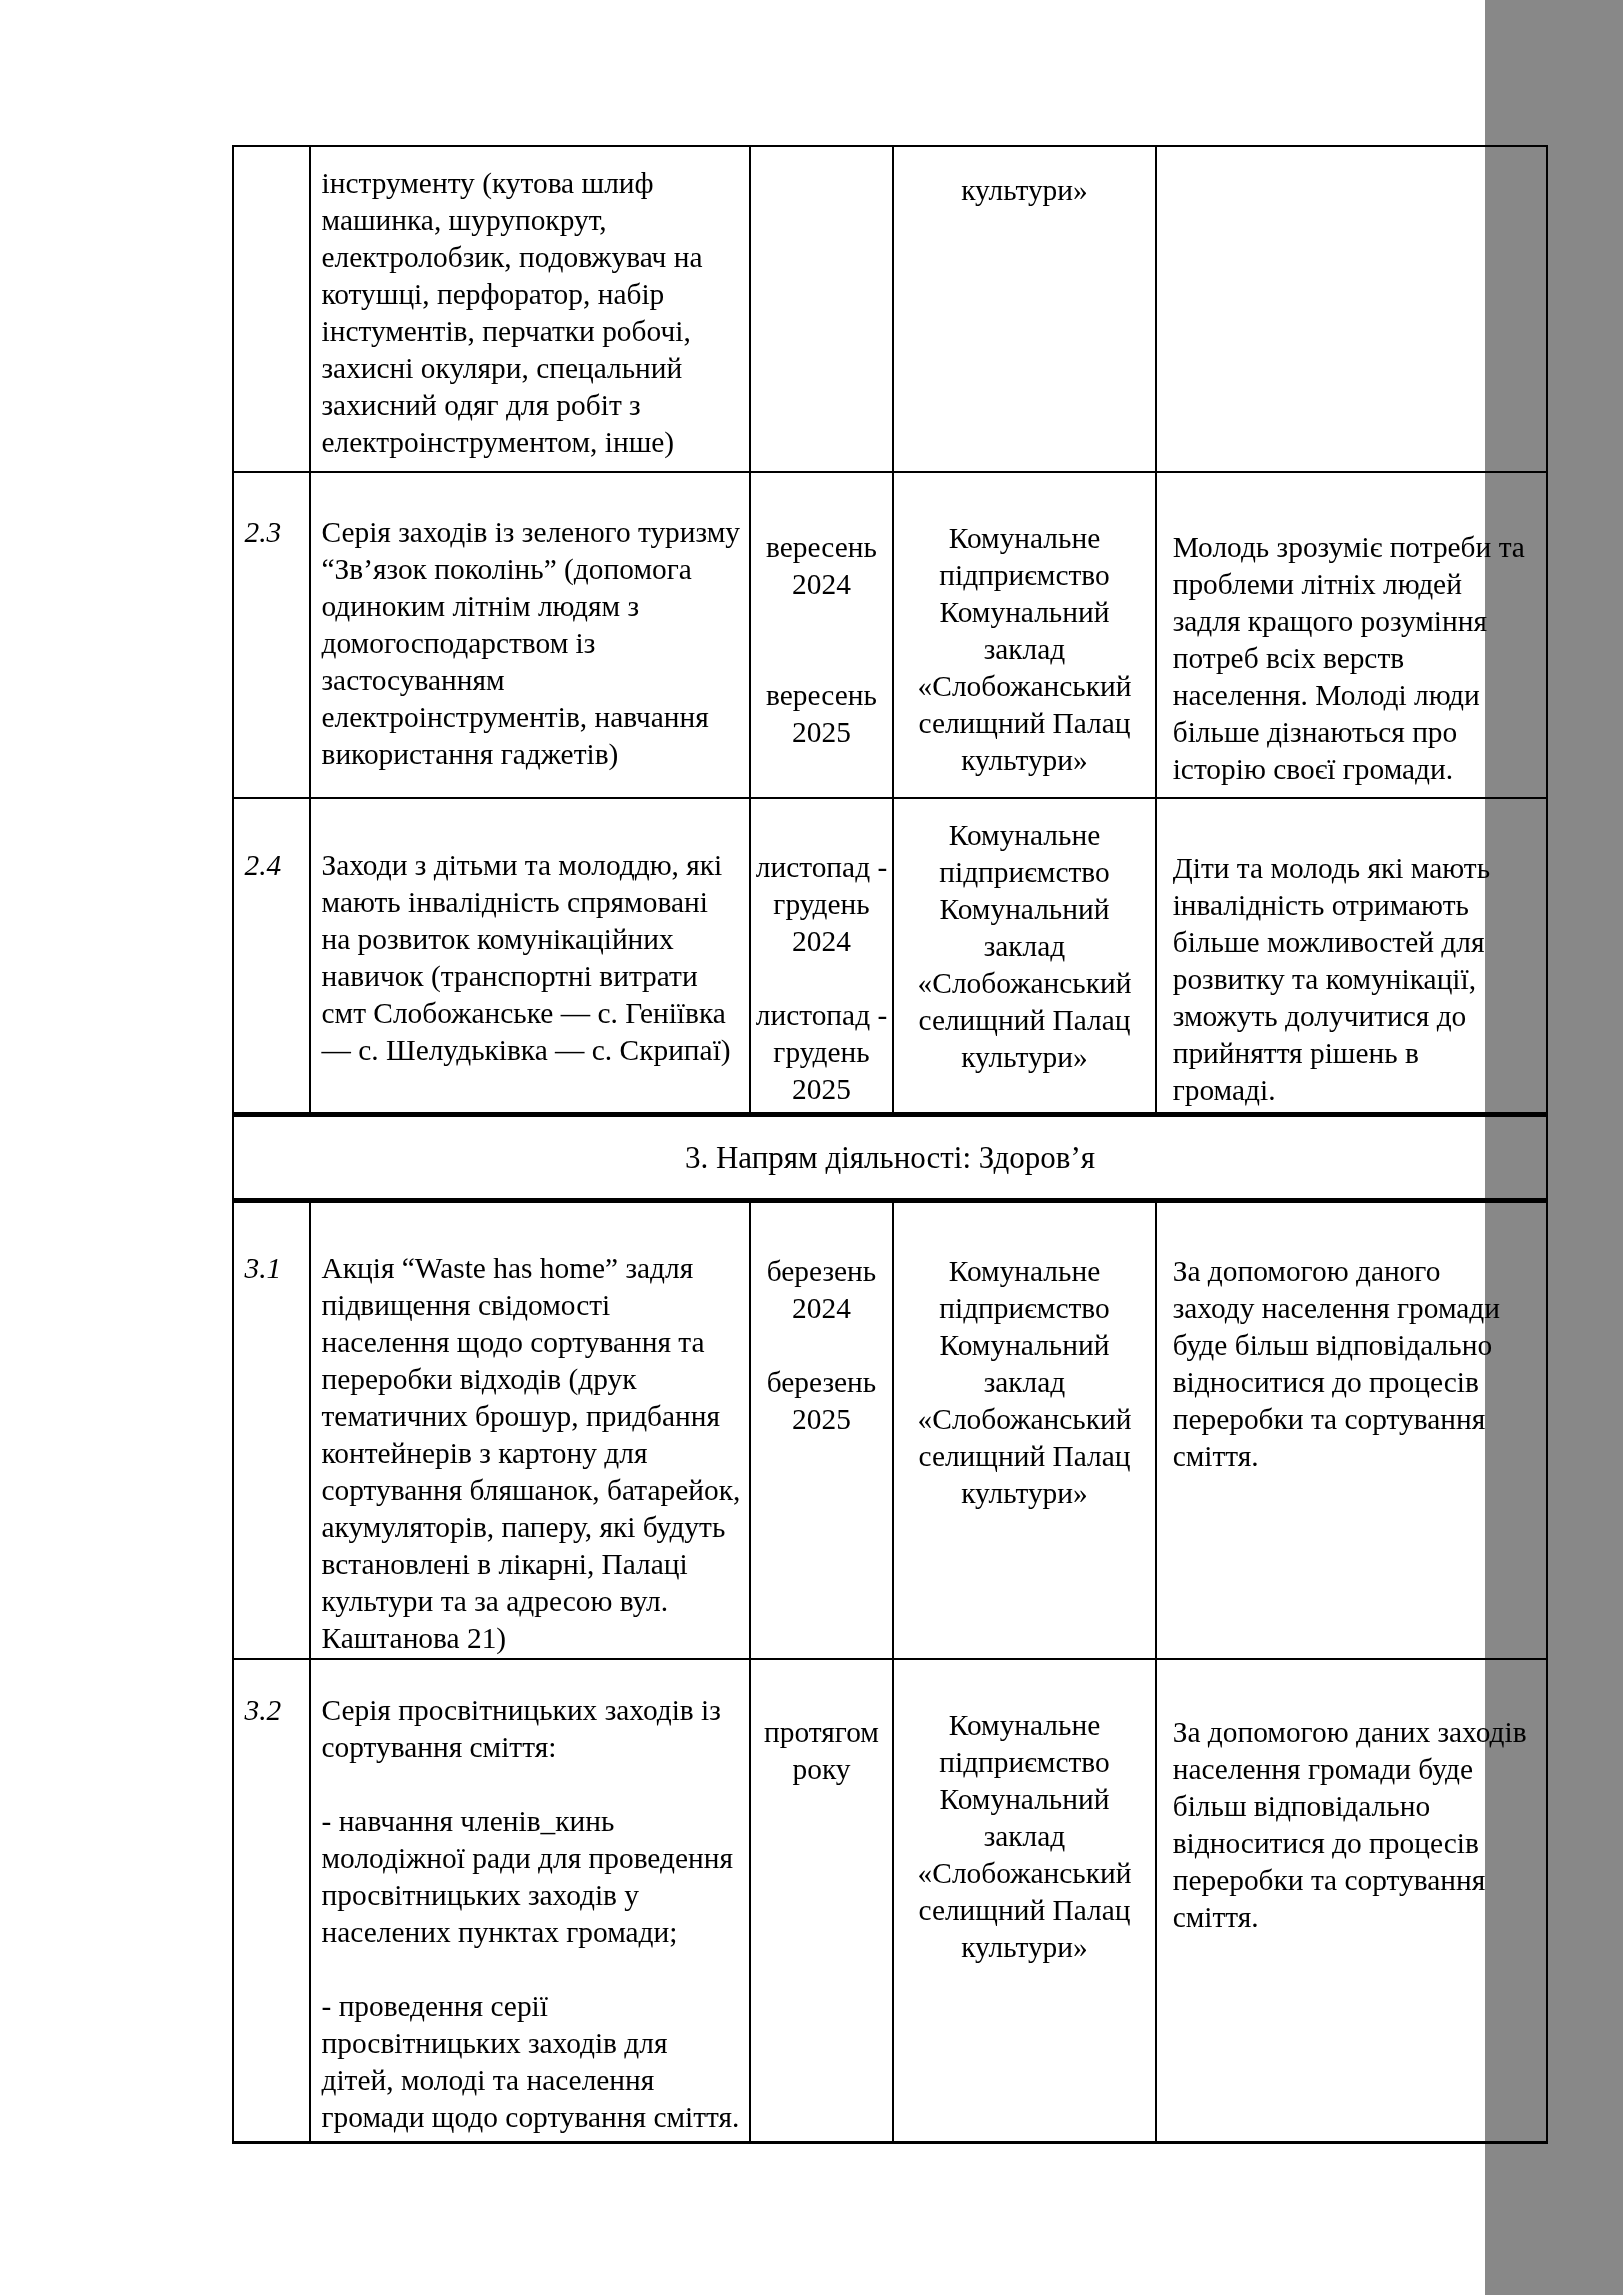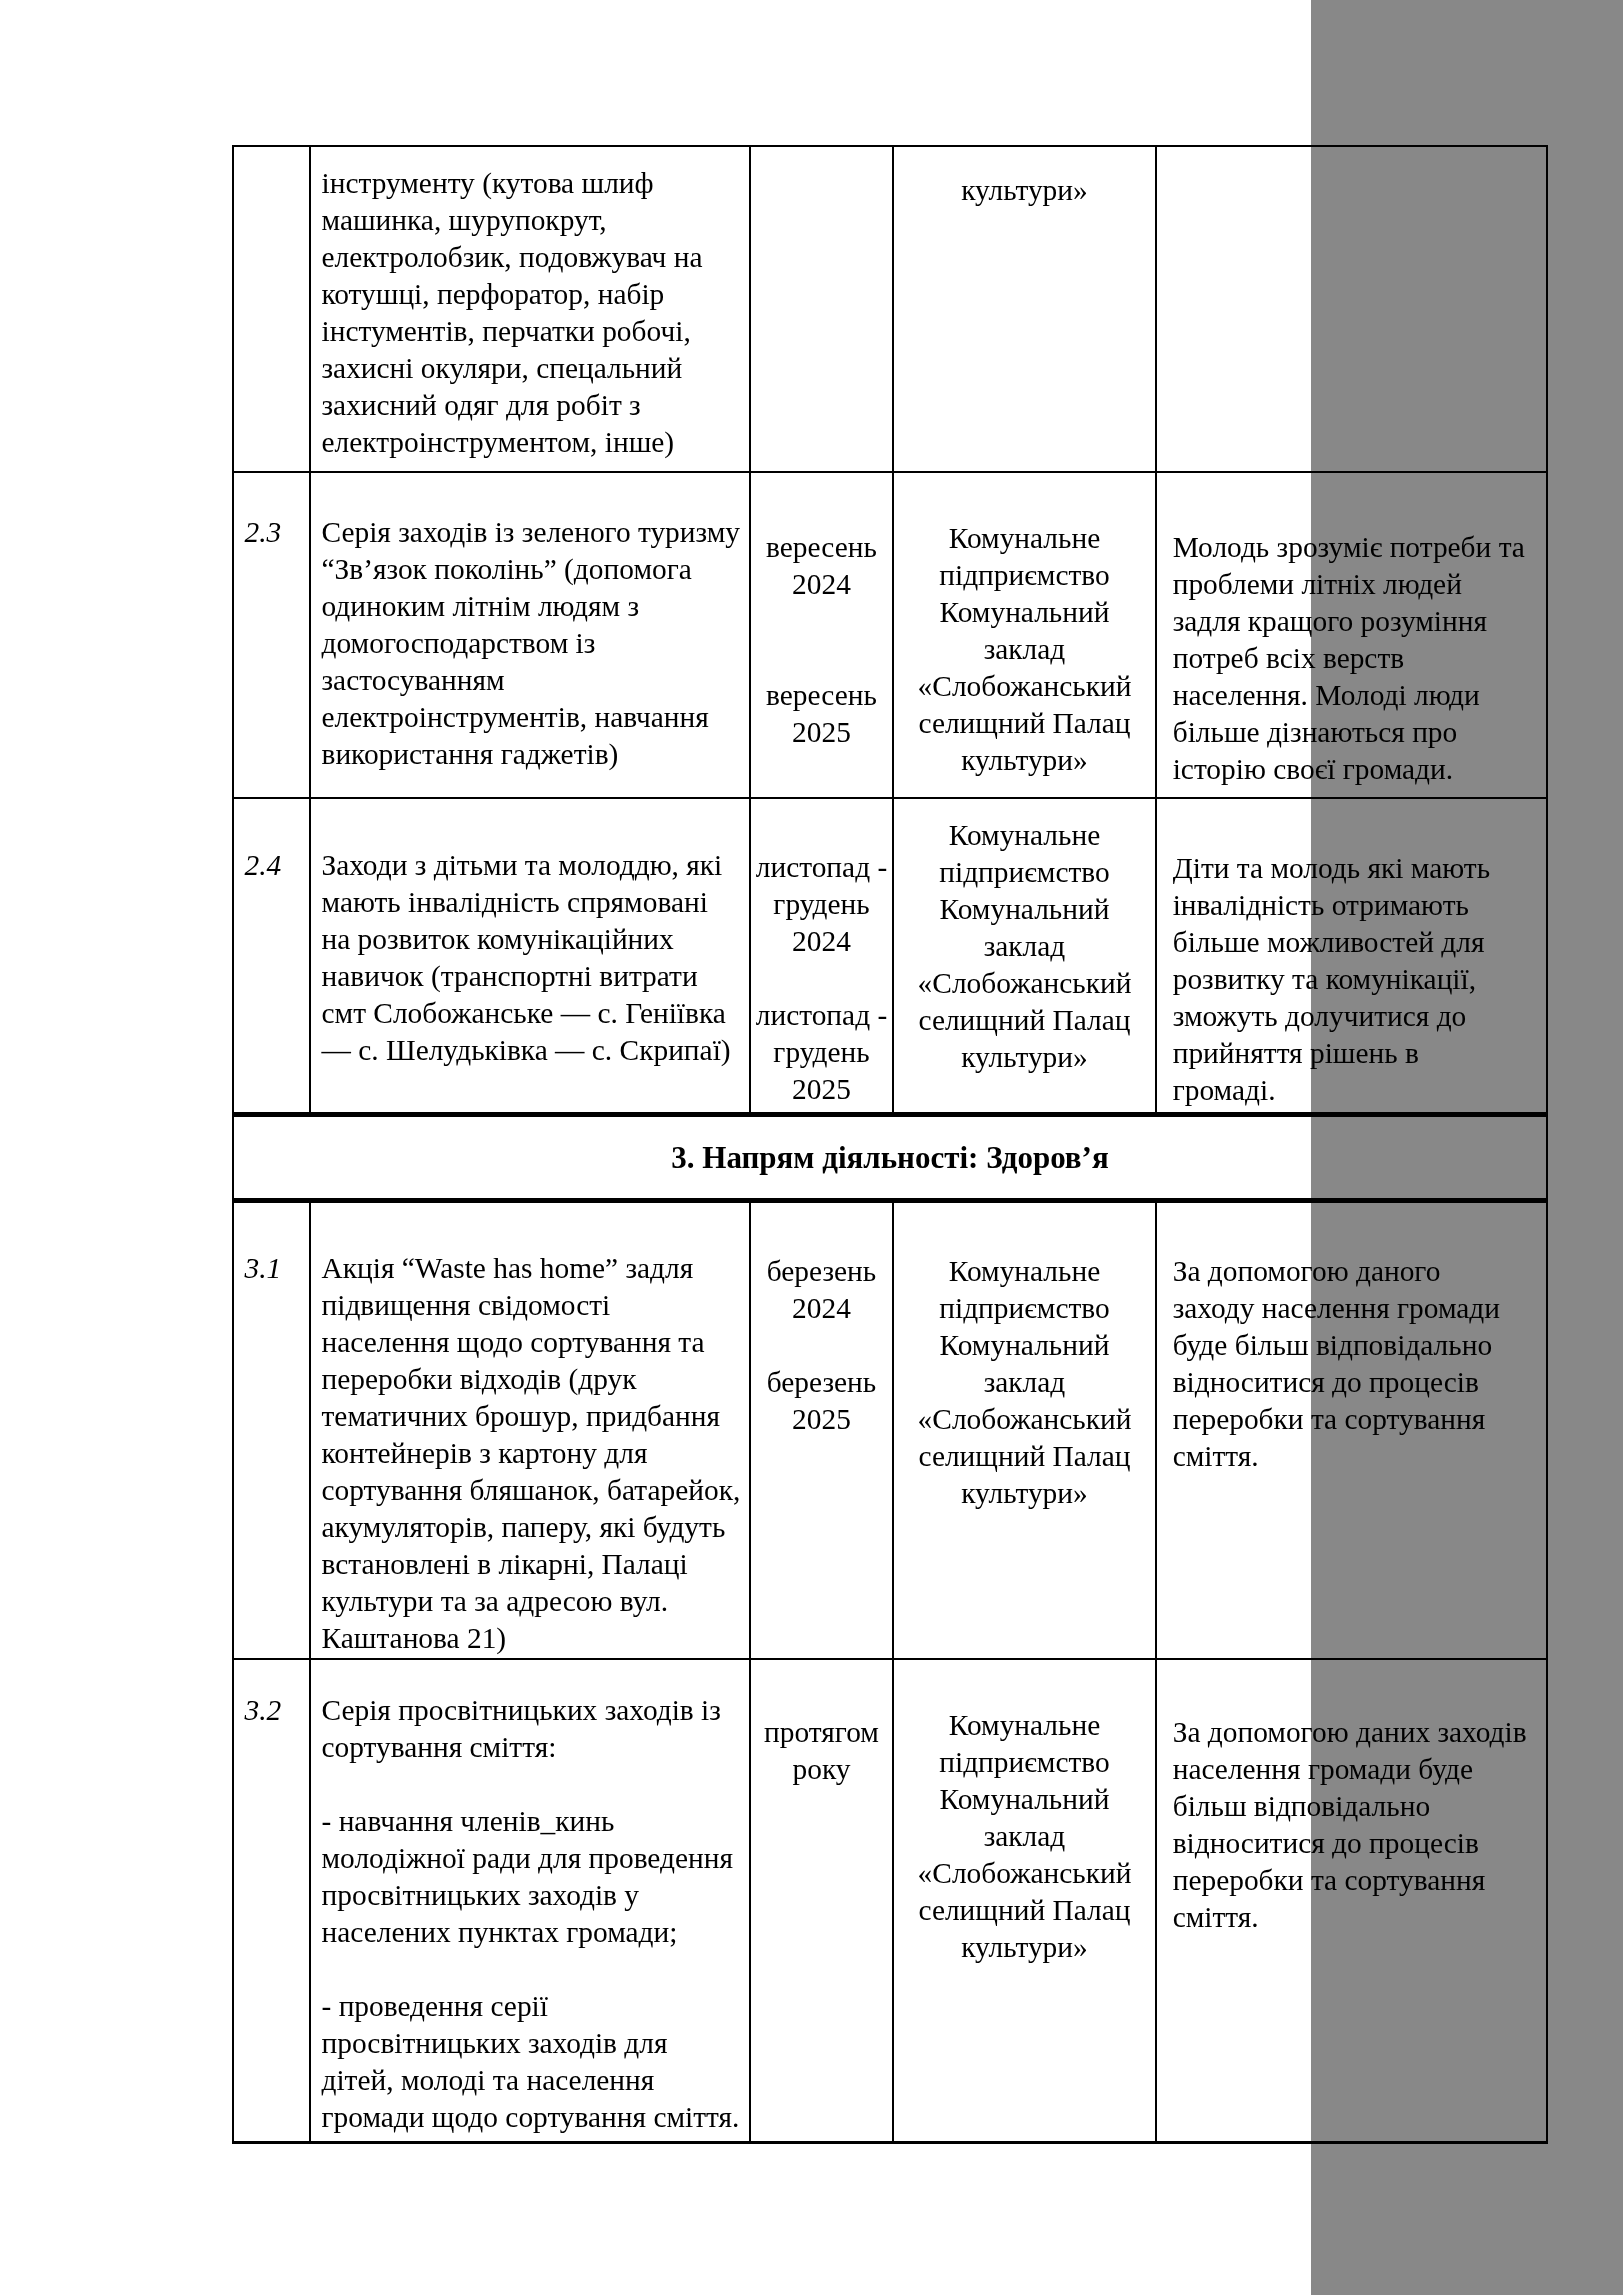--- a/index.html
+++ b/index.html
@@ -1,18 +1,18 @@
 <!DOCTYPE html>
 <html style="font-size:10.5px"><head>
 <meta charset="utf-8">
 <style>
   html,body{margin:0;padding:0;background:#888;}
   .page{
     position:relative;
-    width:1311px;height:2295px;
+    width:1485px;height:2295px;
     background:#ffffff;
     font-family:"Liberation Serif","DejaVu Serif",serif;
     color:#000;
   }
   table.doc{
     position:absolute;
     left:232px;top:145px;
     width:1313px;
     border-collapse:collapse;
     table-layout:fixed;
@@ -22,21 +22,21 @@
     vertical-align:top;
     font-size:29.4px;
     line-height:37px;
     overflow:hidden;
     word-wrap:break-word;
   }
   tr.section-row td{
     border-top:5.2px solid #000;
     border-bottom:5.2px solid #000;
     text-align:center;
-    font-weight:bold;
+    font-weight:normal;
     font-size:31px;
   }
   tr.last-row td{border-bottom:3.9px solid #000;}
   td.num{padding-left:10.5px;font-size:30px;font-style:italic;}
   td.desc{padding-left:10.5px;padding-right:6.5px;text-align:left;white-space:pre-line;}
   td.dates{text-align:center;white-space:pre-line;padding-left:2.6px;padding-right:2.6px;margin-left:45px;}
   td.org{text-align:center;white-space:pre-line;line-height:41px;font-size:29px;padding-left:6.5px;padding-right:6.5px;margin-left:28px;}
   td.res{padding-left:15.7px;padding-right:19px;line-height:38px;white-space:pre-line;}
   .pt28{padding-top:18.3px}.pt34{padding-top:22px}.pt38{padding-top:25px}
   .pt63{padding-top:41px}.pt66{padding-top:32px}.pt72{padding-top:47px}

